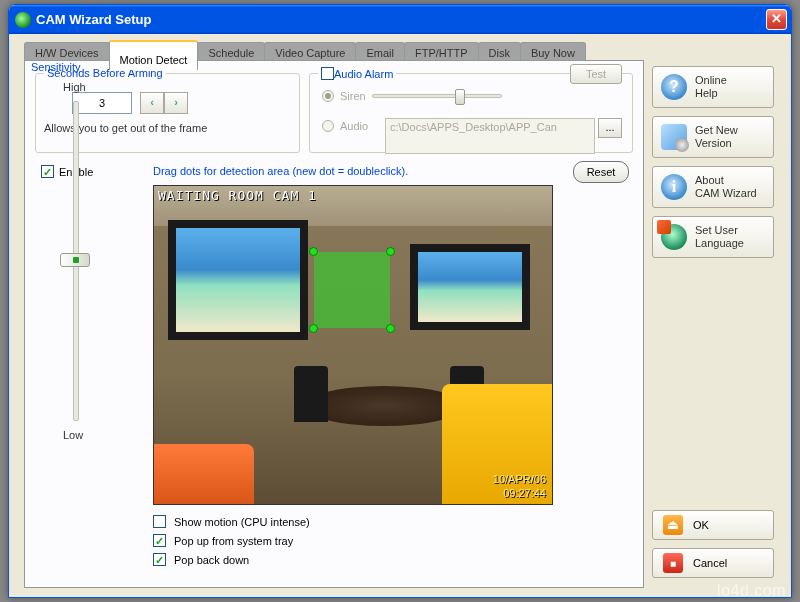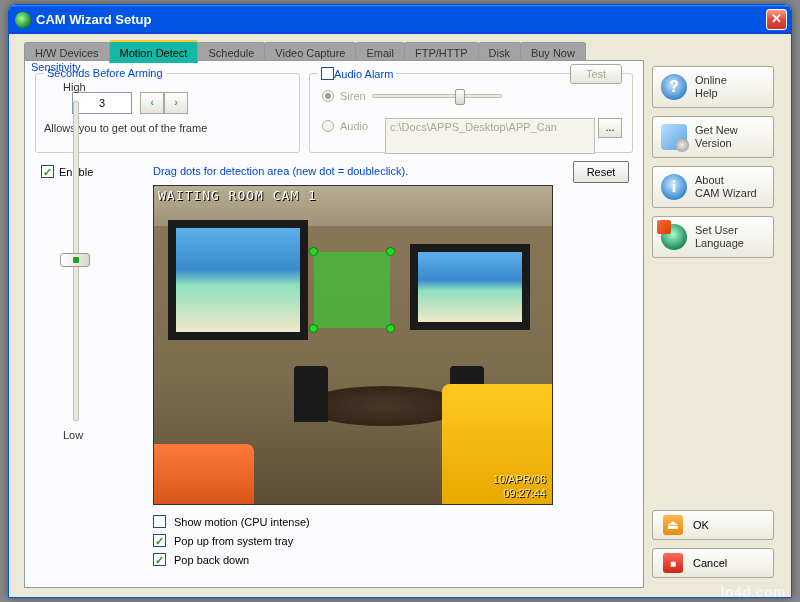--- a/index.html
+++ b/index.html
@@ -9,21 +9,21 @@
 
 .titlebar { height: 29px; background: linear-gradient(to bottom, #3b8cff 0%, #0054e3 8%, #0054e3 92%, #003cc7 100%); border-radius: 6px 6px 0 0; display: flex; align-items: center; padding: 0 4px 0 6px; }
 .titlebar .app-icon { width: 16px; height: 16px; background: radial-gradient(circle at 40% 40%, #9cff9c 0%, #1e8a1e 70%); border-radius: 50%; margin-right: 5px; }
 .titlebar .title { color: #fff; font-weight: bold; font-size: 13px; flex: 1; }
 .titlebar .close { width: 21px; height: 21px; background: linear-gradient(to bottom, #ff9a8a, #e14a3b 50%, #c4372b); border: 1px solid #fff; border-radius: 3px; color: #fff; font-weight: bold; font-size: 13px; text-align: center; line-height: 18px; cursor: pointer; }
 
 .client { position: absolute; left: 3px; top: 29px; right: 3px; bottom: 3px; background: #ECE9D8; }
 
 .tabs { position: absolute; left: 12px; top: 6px; display: flex; }
 .tab { padding: 4px 10px 4px 10px; background: #a3a3a3; border: 1px solid #919B9C; border-bottom: none; border-radius: 3px 3px 0 0; margin-right: -1px; position: relative; cursor: pointer; }
-.tab.active { background: #14b8a6; border-top: 2px solid #FFC73C; padding-top: 5px; z-index: 2; top: 0; }
+.tab.active { background: #ffffff; border-top: 2px solid #FFC73C; padding-top: 12px; z-index: 2; top: 0; }
 .tab.inactive { top: 2px; color: #333; }
 
 .tab-panel { position: absolute; left: 12px; top: 26px; width: 620px; height: 528px; background: #FCFCFE; border: 1px solid #919B9C; }
 
 .groupbox { position: absolute; border: 1px solid #D0D0BF; border-radius: 3px; }
 .groupbox > legend { position: absolute; top: -7px; left: 8px; background: #FCFCFE; padding: 0 3px; color: #0046D5; }
 .groupbox > legend.withcheck { display: flex; align-items: center; }
 
 .arming-group { left: 10px; top: 12px; width: 265px; height: 80px; }
 .arming-value { position: absolute; left: 36px; top: 18px; width: 60px; height: 22px; border: 1px solid #7F9DB9; background: #fff; text-align: center; line-height: 20px; }
@@ -41,21 +41,21 @@
 .audio-slider-thumb { position:absolute; left: 82px; top: -6px; width: 10px; height: 16px; background: linear-gradient(to bottom,#fefefe,#d8d8cc); border: 1px solid #9c9c8c; border-radius: 2px; }
 .audio-path { position: absolute; left: 75px; top: 44px; width: 210px; height: 36px; border: 1px solid #c0c0b0; background: #f4f4ec; padding: 2px 4px; color: #ACA899; overflow: hidden; white-space: nowrap; }
 .browse-btn { position: absolute; right: 10px; top: 44px; width: 24px; height: 20px; background: linear-gradient(to bottom,#fefefe,#e6e6dd); border: 1px solid #ACA899; text-align: center; line-height: 16px; cursor: pointer; }
 
 .enable-check { position: absolute; left: 16px; top: 104px; display: flex; align-items: center; gap: 5px; }
 .checkbox { width: 13px; height: 13px; border: 1px solid #1C5180; background: #fff; display: inline-flex; align-items: center; justify-content: center; }
 .checkbox.checked::after { content: '✓'; color: #21A121; font-size: 11px; font-weight: bold; line-height: 10px; }
 .checkbox.unchecked::after { content: ''; }
 
 .drag-hint { position: absolute; left: 128px; top: 104px; color: #0046D5; }
-.reset-btn { position: absolute; right: 14px; top: 100px; width: 56px; height: 22px; background: linear-gradient(to bottom,#fefefe,#e6e6dd); border: 1px solid #707070; border-radius: 2px; text-align: center; line-height: 20px; cursor: pointer; }
+.reset-btn { position: absolute; right: 14px; top: 100px; width: 56px; height: 22px; background: linear-gradient(to bottom,#fefefe,#e6e6dd); border: 1px solid #707070; border-radius: 10px; text-align: center; line-height: 20px; cursor: pointer; }
 
 .sensitivity-group { left: 10px; top: 128px; width: 104px; height: 388px; border: none; }
 .sens-title { position: absolute; left: 6px; top: 0; color: #0046D5; }
 .sens-high { position: absolute; left: 38px; top: 20px; color: #333; }
 .sens-low { position: absolute; left: 38px; top: 368px; color: #333; }
 .sens-track { position: absolute; left: 48px; top: 40px; width: 6px; height: 320px; background: #e8e8e0; border: 1px solid #c0c0b0; border-radius: 2px; }
 .sens-thumb { position: absolute; left: 35px; top: 192px; width: 30px; height: 14px; background: linear-gradient(to right,#fefefe,#d8d8cc); border: 1px solid #9c9c8c; border-radius: 3px; }
 .sens-thumb::after { content:''; position:absolute; left:12px; top:3px; width:6px; height:6px; background:#21A121; border-radius:1px; }
 
 .preview { position: absolute; left: 128px; top: 124px; width: 400px; height: 320px; background: #6b5c42; border: 1px solid #333; }
@@ -92,21 +92,21 @@
 .ico-lang::before { content:''; position:absolute; left:-4px; top:-4px; width:14px; height:14px; background: linear-gradient(135deg,#ff6a3a,#d04000); border-radius:2px; }
 
 .action-buttons { position: absolute; right: 14px; bottom: 16px; width: 122px; display: flex; flex-direction: column; gap: 8px; }
 .act-btn { height: 30px; background: linear-gradient(to bottom,#fefefe,#eceade); border: 1px solid #ACA899; border-radius: 3px; display: flex; align-items: center; padding: 0 10px; gap: 10px; cursor: pointer; }
 .act-btn .sq { width: 20px; height: 20px; border-radius: 3px; display:flex; align-items:center; justify-content:center; }
 .sq-ok { background: linear-gradient(to bottom,#ffb64a,#e88a10); color:#fff; }
 .sq-ok::after { content:'⏏'; font-size: 13px; line-height: 14px; }
 .sq-cancel { background: linear-gradient(to bottom,#ff6a5a,#c82818); color:#fff; }
 .sq-cancel::after { content:'■'; font-size:10px; }
 
-.watermark { position: absolute; right: 14px; bottom: 2px; color: rgba(255,255,255,0.6); font-size: 14px; font-weight: bold; letter-spacing: 0.5px; }
+.watermark { position: absolute; right: 14px; bottom: 2px; color: rgba(255,255,255,0.6); font-size: 16px; font-weight: normal; letter-spacing: 0.5px; }
 </style>
 </head>
 <body>
 
 <div class="window">
   <div class="titlebar">
     <div class="app-icon"></div>
     <div class="title">CAM Wizard Setup</div>
     <div class="close">✕</div>
   </div>

